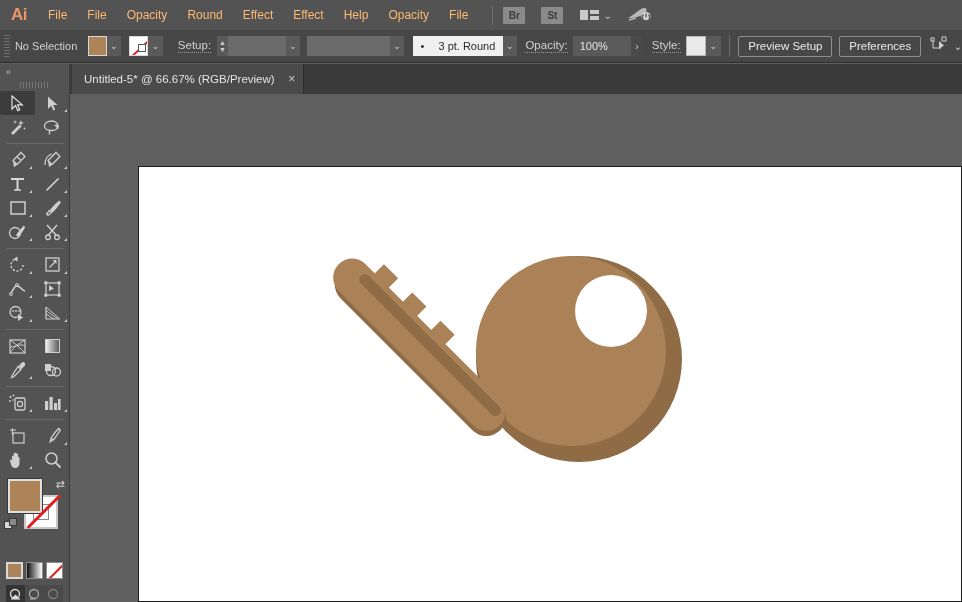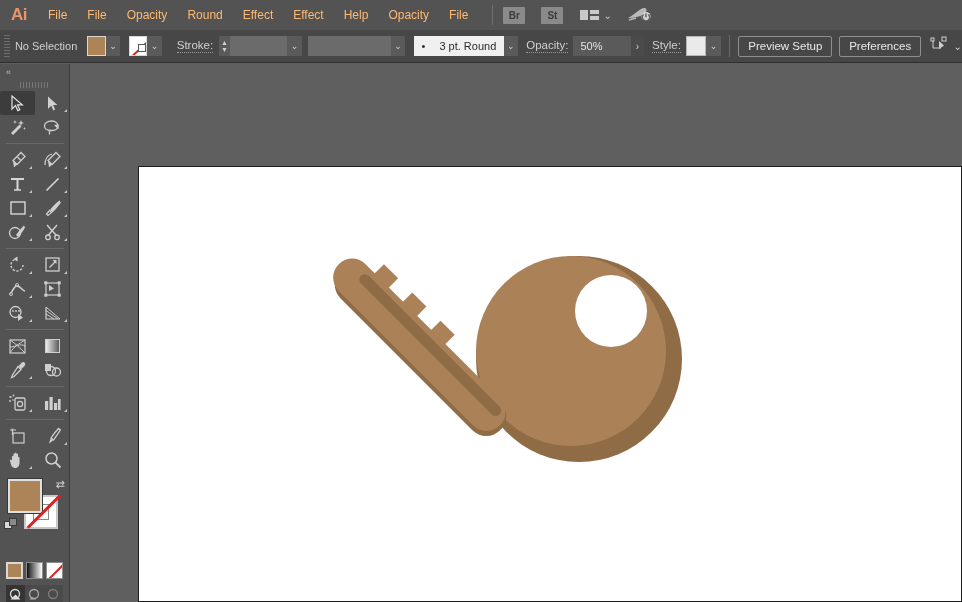--- a/index.html
+++ b/index.html
@@ -263,21 +263,21 @@
     <div style="width:86px" class="cb-label">No Selection</div>
 
     <div class="swatch-box"></div>
     <div class="dd-btn">⌄</div>
 
     <div style="width:10px"></div>
     <div class="swatch-none"></div>
     <div class="dd-btn">⌄</div>
 
     <div style="width:18px"></div>
-    <div class="cb-label-u">Stroke:</div>
+    <div class="cb-label-u">Setup:</div>
     <div style="width:7px"></div>
     <div class="stepper">
       <span>▲</span>
         <span>▼</span>
     </div>
     <div class="field-dark" style="width:66px"></div>
     <div class="dd-btn">⌄</div>
 
     <div style="width:8px"></div>
     <div class="field-dark" style="width:96px"></div>
@@ -286,21 +286,21 @@
     <div style="width:10px"></div>
     <div class="field-light" style="width:90px">
       <span style="margin-right:14px">•</span>
       <span>3 pt. Round</span>
     </div>
     <div class="dd-btn">⌄</div>
 
     <div style="width:10px"></div>
     <div class="cb-label-u">Opacity:</div>
     <div style="width:6px"></div>
-    <div class="field-op" style="width:66px">50%</div>
+    <div class="field-op" style="width:66px">100%</div>
     <div class="arrow-btn">›</div>
 
     <div style="width:10px"></div>
     <div class="cb-label-u">Style:</div>
     <div style="width:6px"></div>
     <div class="swatch-white"></div>
     <div class="dd-btn">⌄</div>
 
     <div style="width:10px"></div>
     <div class="cb-vsep"></div>
@@ -315,20 +315,26 @@
       <svg width="20" height="16" viewBox="0 0 20 16">
         <rect x="1" y="2" width="3" height="3" fill="none" stroke="#cfcfcf" stroke-width="1"></rect>
         <rect x="12" y="1" width="4" height="4" fill="none" stroke="#cfcfcf" stroke-width="1"></rect>
         <path d="M3 5 L3 12 L11 12" stroke="#cfcfcf" stroke-width="1" fill="none"></path>
         <path d="M9 5 L9 13 L14 9.5 Z" fill="#cfcfcf"></path>
       </svg>
     </div>
     <div style="color:#cfcfcf;font-size:10px;margin-left:4px">⌄</div>
   </div>
 
+  <div class="tabbar">
+    <div class="doc-tab">
+      <span class="doc-tab-label">Untitled-5* @ 66.67% (RGB/Preview)</span>
+      <span class="doc-tab-close">×</span>
+    </div>
+  </div>
 
   <div class="workspace">
     <div class="artboard">
       <svg class="artwork" width="824" height="436" viewBox="0 0 824 436">
 
         <circle cx="440" cy="192" r="103" fill="#8f6c45"></circle>
 
         <circle cx="432" cy="184" r="95" fill="#ab8158"></circle>
 
         <path d="M366 250 L352 236 L338 250 L352 264 Z" fill="#8f6c45"></path>

